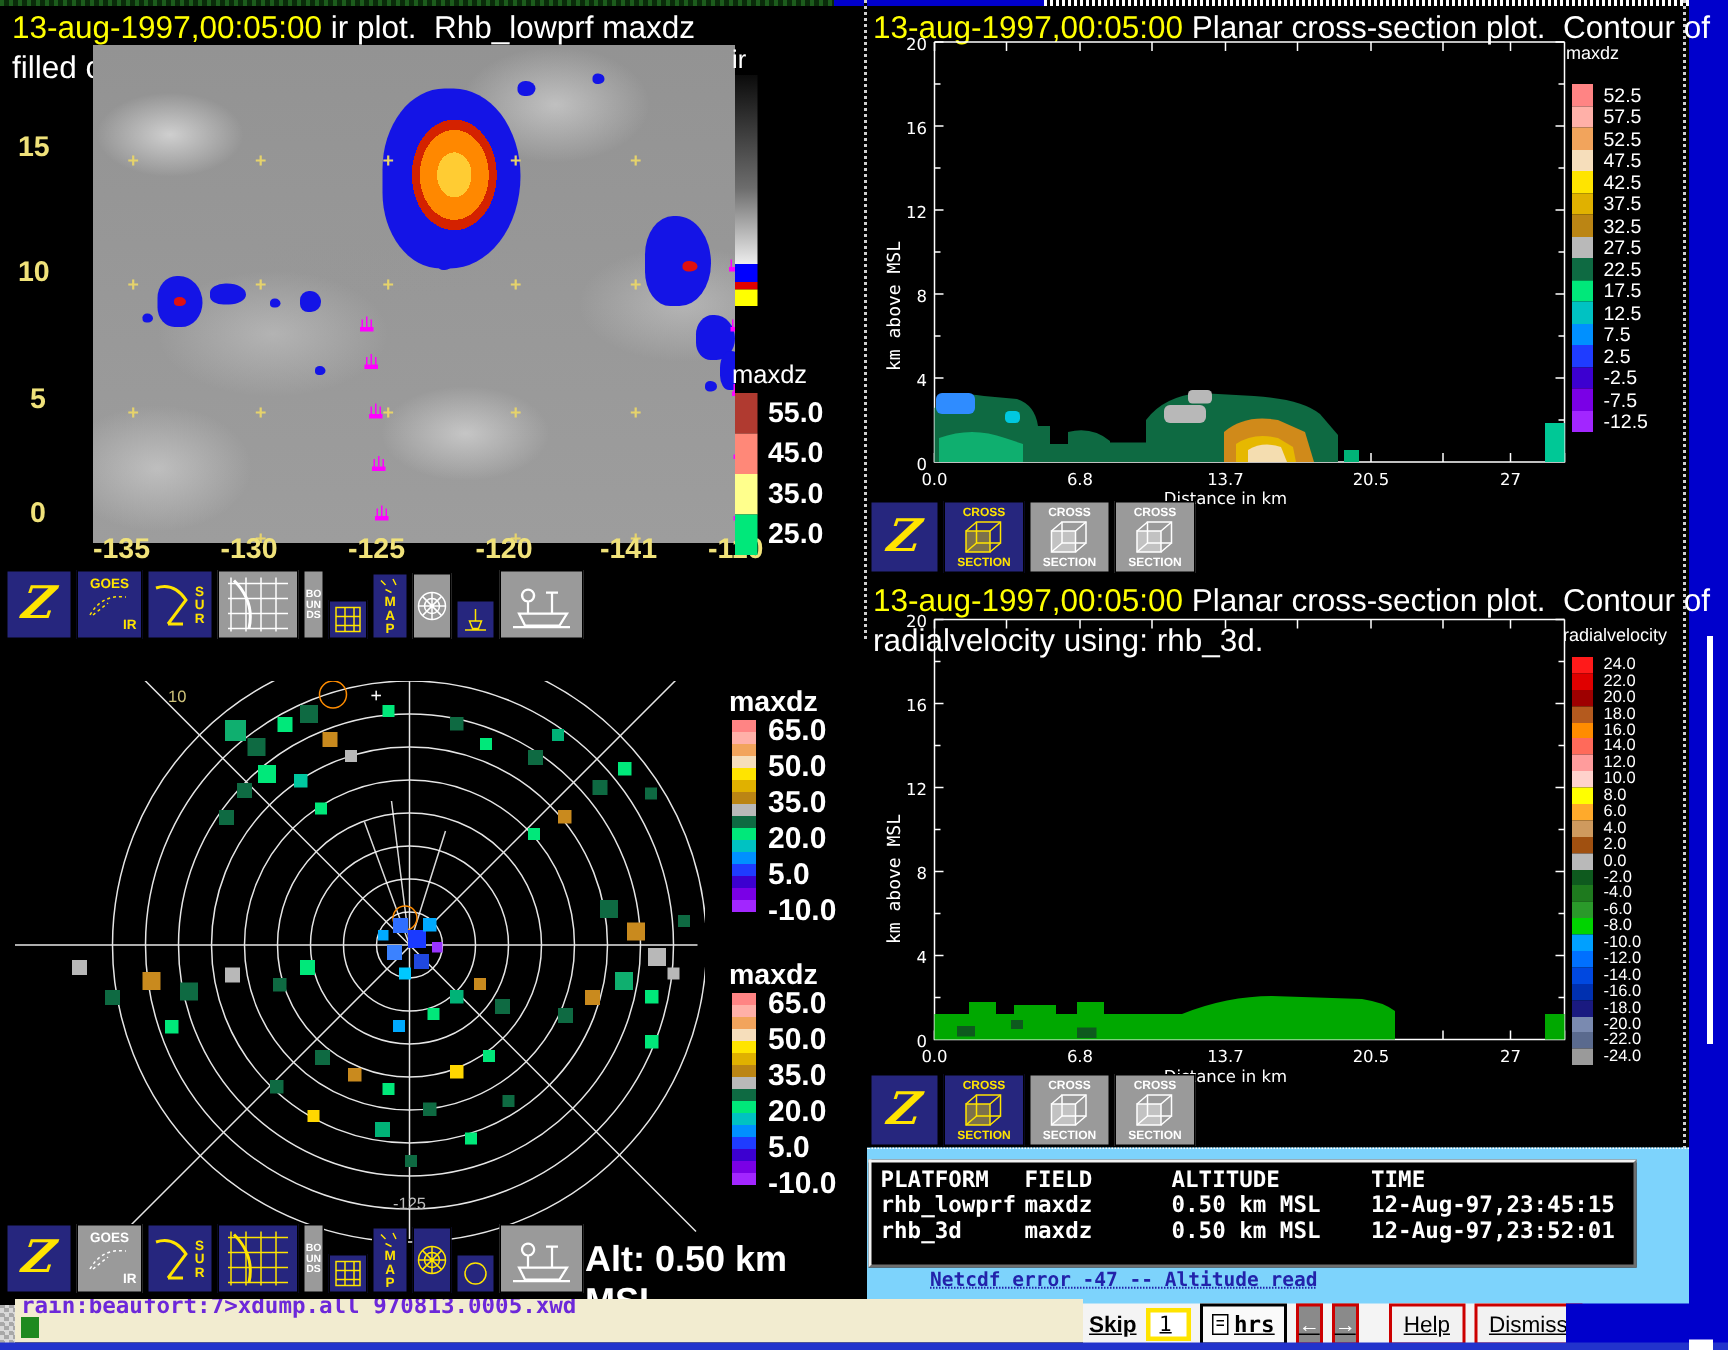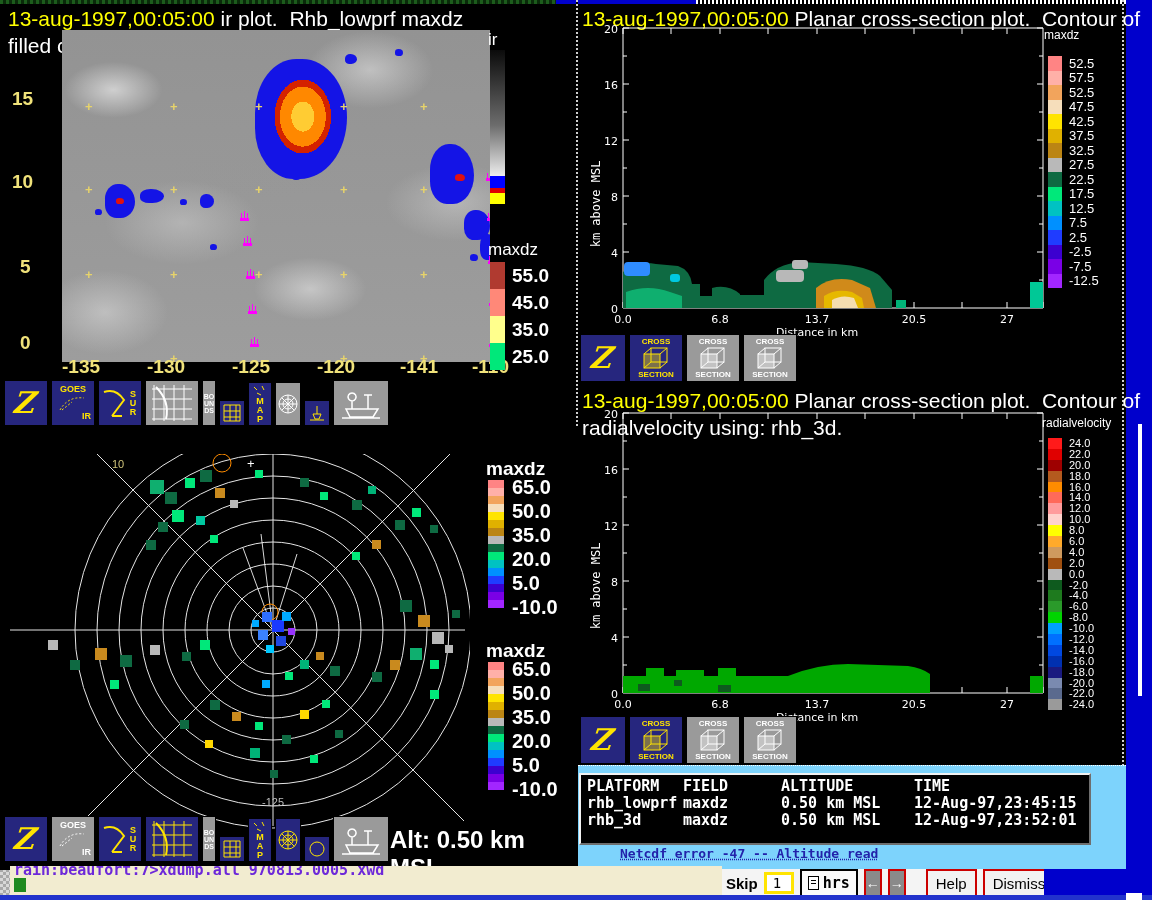--- a/index.html
+++ b/index.html
@@ -75,21 +75,21 @@
     border:2px solid;border-color:#f2f2f2 #6e6e6e #6e6e6e #f2f2f2;box-sizing:border-box;
     font-family:"DejaVu Sans Mono",monospace;font-weight:bold;color:#fff;font-size:15px;padding:3px 0 0 6px;}
   .srow{display:flex;line-height:17px;white-space:pre;}
   .sc1{width:96px;}.sc2{width:98px;}.sc3{width:133px;}
   #neterr{position:absolute;left:42px;top:80px;color:#2222aa;font:bold 13px "DejaVu Sans Mono",monospace;
     text-decoration:underline dotted;white-space:nowrap;}
   
   #terminal{left:10px;top:866px;width:712px;height:29px;background:#f2ecd0;overflow:hidden;}
   #termline{margin:-5px 0 0 4px;color:#6d28d9;font:bold 15px "DejaVu Sans Mono",monospace;white-space:nowrap;}
   #cursor{position:absolute;left:4px;top:12px;width:12px;height:14px;background:#1f8a1f;}
-  #ctrlbar{left:722px;top:869px;width:322px;height:28px;background:#f4f4f4;display:flex;align-items:center;gap:6px;padding-left:4px;box-sizing:border-box;}
+  #ctrlbar{left:722px;top:869px;width:322px;height:28px;background:#f4f4f4;display:flex;align-items:center;gap:6px;padding-left:4px;box-sizing:border-box;text-decoration:underline;}
   #ctrl-skip{font:bold 15px "Liberation Sans",sans-serif;color:#000;}
   #skip-input{width:30px;height:22px;border:3px solid #ffe400;background:#fff;color:#000;
     font:14px "DejaVu Sans Mono",monospace;text-align:left;padding-left:6px;box-sizing:border-box;}
   #hrs-btn{height:24px;border:2px solid #000;background:#fafafa;color:#000;display:flex;align-items:center;
     gap:4px;padding:0 6px;font:bold 15px "DejaVu Sans Mono",monospace;}
   .doc-ico{width:9px;height:12px;border:1px solid #000;background:
     linear-gradient(#000 0 0) 2px 3px/5px 1px no-repeat,
     linear-gradient(#000 0 0) 2px 6px/5px 1px no-repeat,#fff;}
   .arrow-btn{width:24px;height:24px;border:2px solid #cc0000;background:#8a8a8a;color:#fff;
     display:flex;align-items:center;justify-content:center;font-size:14px;}

